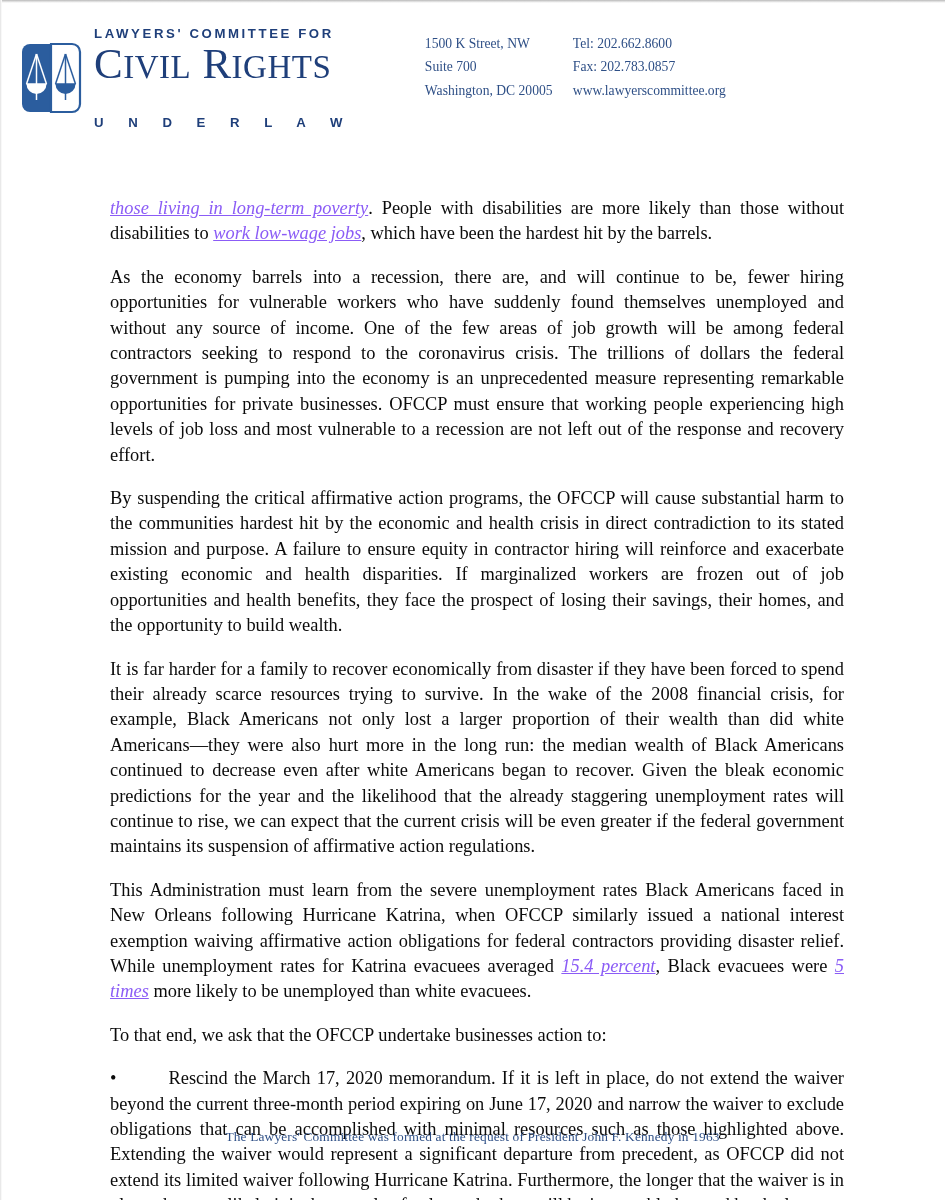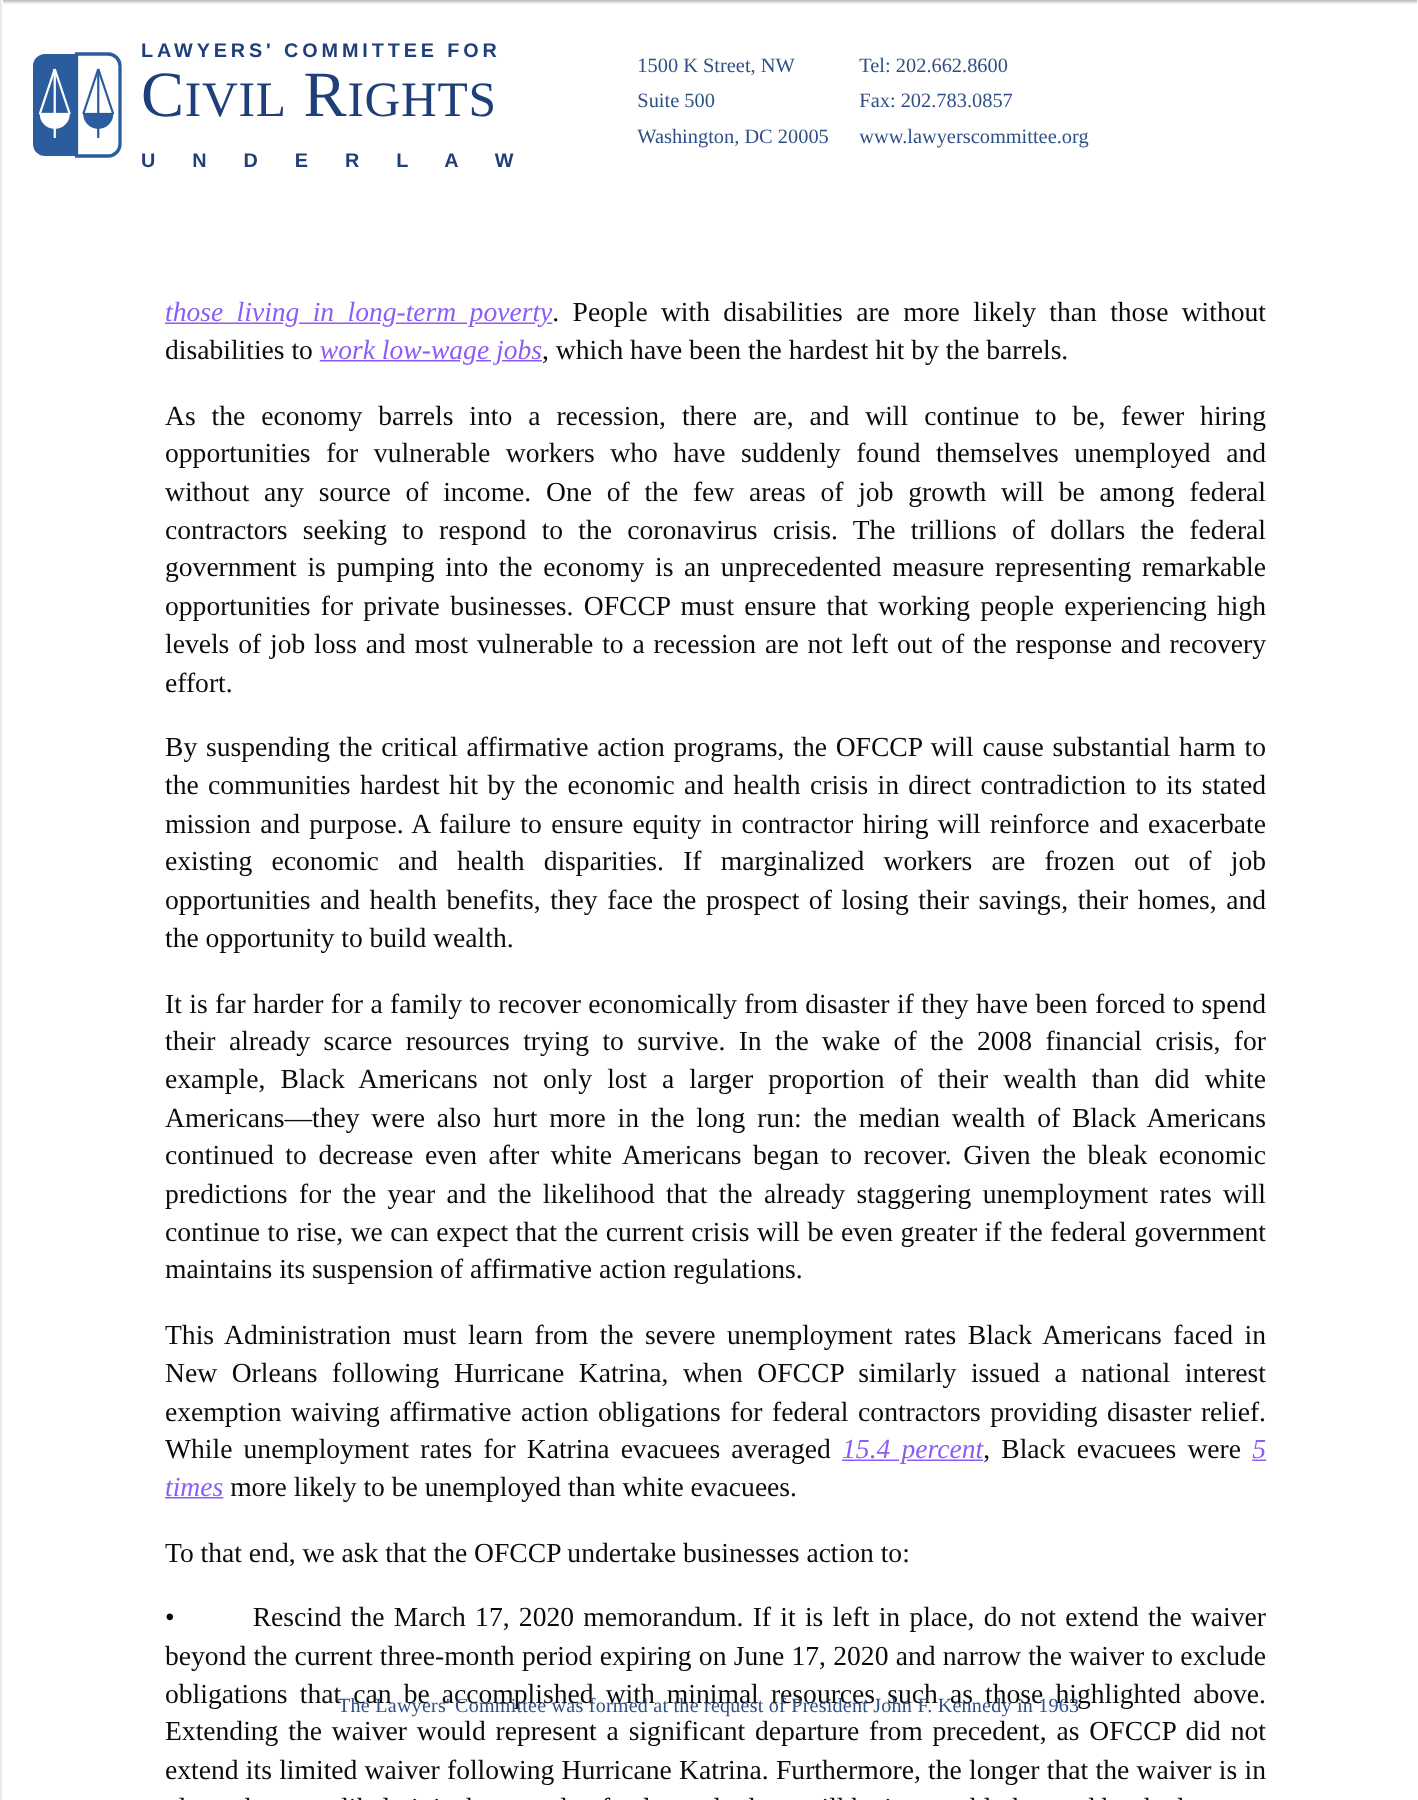--- a/index.html
+++ b/index.html
@@ -83,20 +83,21 @@
   .wm-mid .cap { font-size: 43px; }
   .wm-mid .sc  { font-size: 33px; }
   .wm-bot {
     font-family: "Liberation Sans", "DejaVu Sans", sans-serif;
     font-weight: bold;
     font-size: 13.2px;
     letter-spacing: 10.5px;
     line-height: 1.05;
     color: #1f3f7a;
     white-space: nowrap;
+    margin-top: 16px;
   }
   .contact {
     display: flex;
     margin-left: 72px;
     margin-top: 6px;
     color: #2e4f86;
     font-family: "Liberation Serif", "DejaVu Serif", serif;
     font-size: 13.6px;
     line-height: 1.72;
   }
@@ -189,21 +190,21 @@
         <div class="wm-mid">
           <span class="cap">C</span><span class="sc">IVIL</span><span class="cap"> </span><span class="cap">R</span><span class="sc">IGHTS</span>
         </div>
         <div class="wm-bot">U N D E R   L A W</div>
       </div>
     </div>
 
     <div class="contact">
       <div class="contact-col addr">
         <div>1500 K Street, NW</div>
-        <div>Suite 500</div>
+        <div>Suite 700</div>
         <div>Washington, DC 20005</div>
       </div>
       <div class="contact-col tel">
         <div>Tel:  202.662.8600</div>
         <div>Fax:  202.783.0857</div>
         <div>www.lawyerscommittee.org</div>
       </div>
     </div>
   </div>
 

